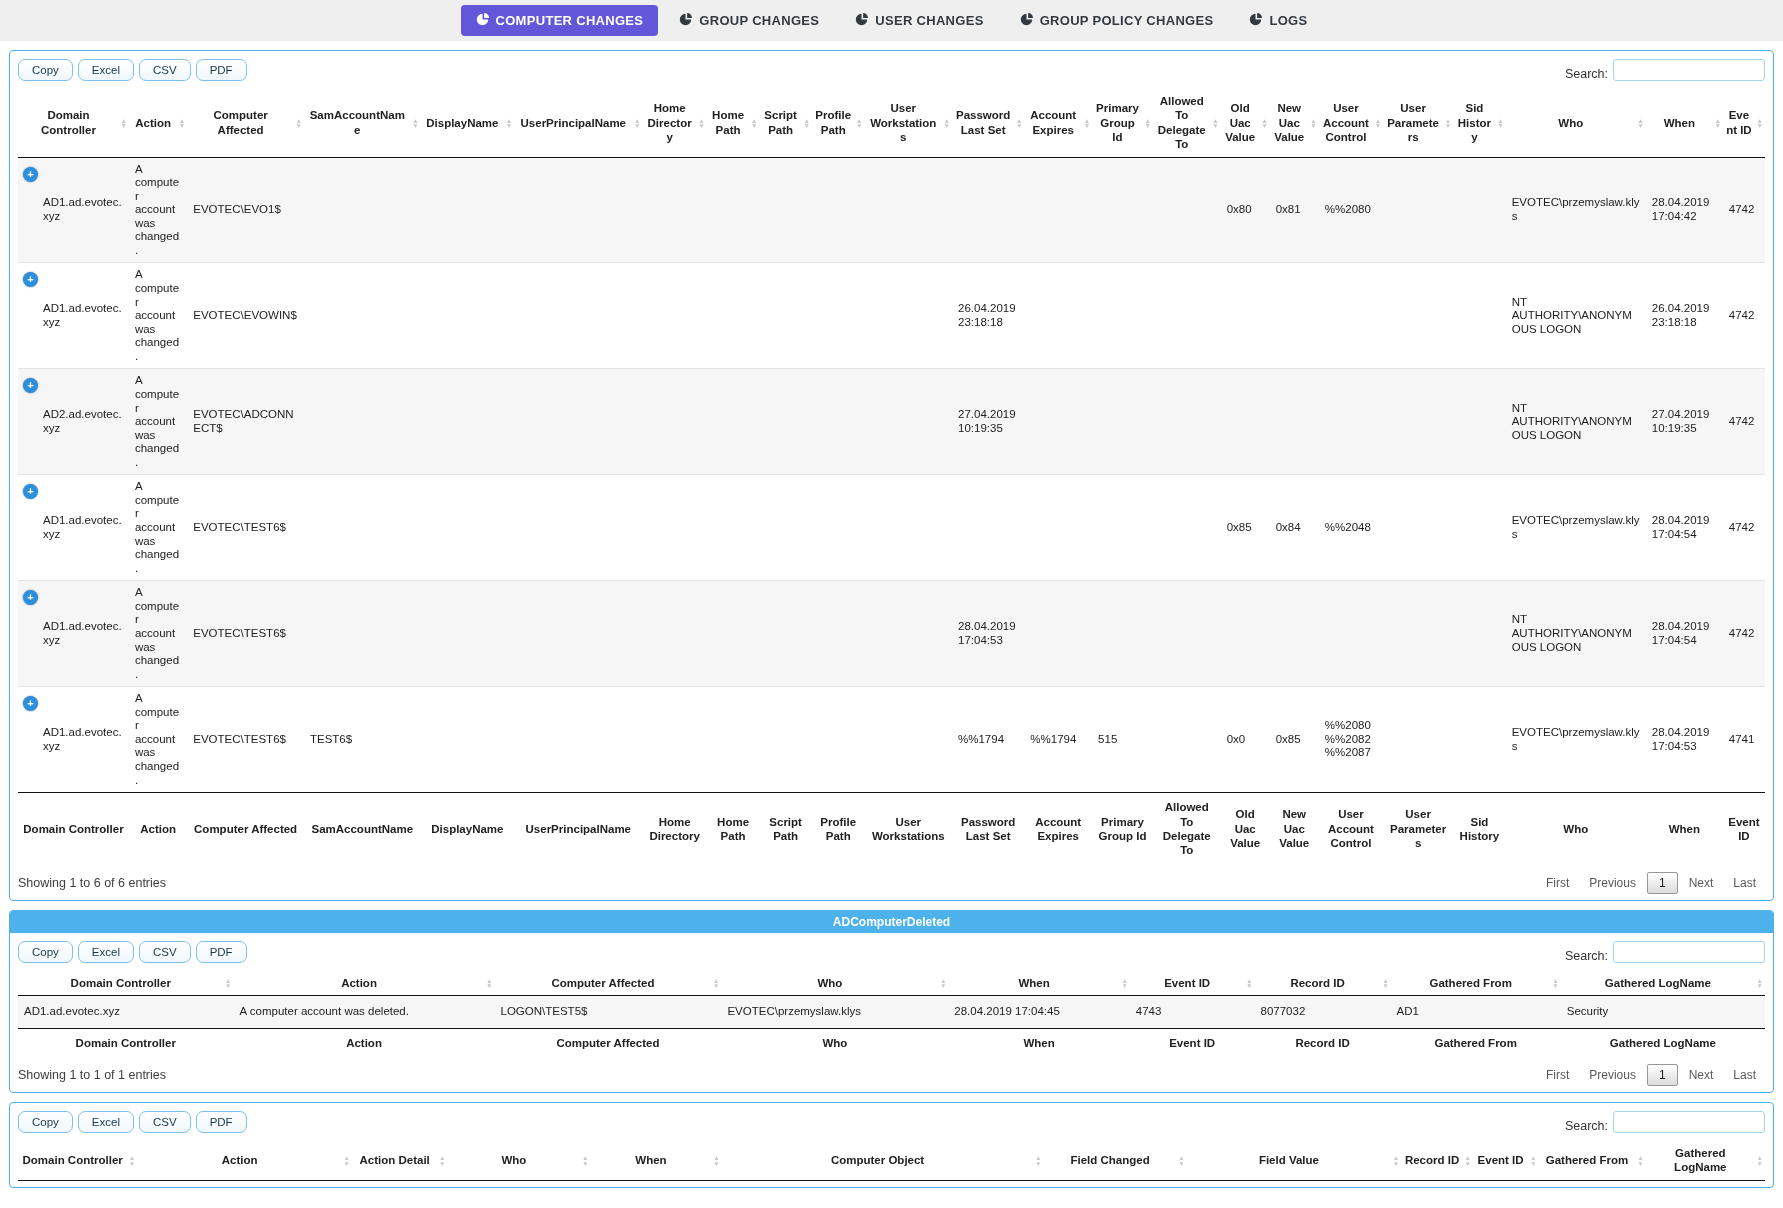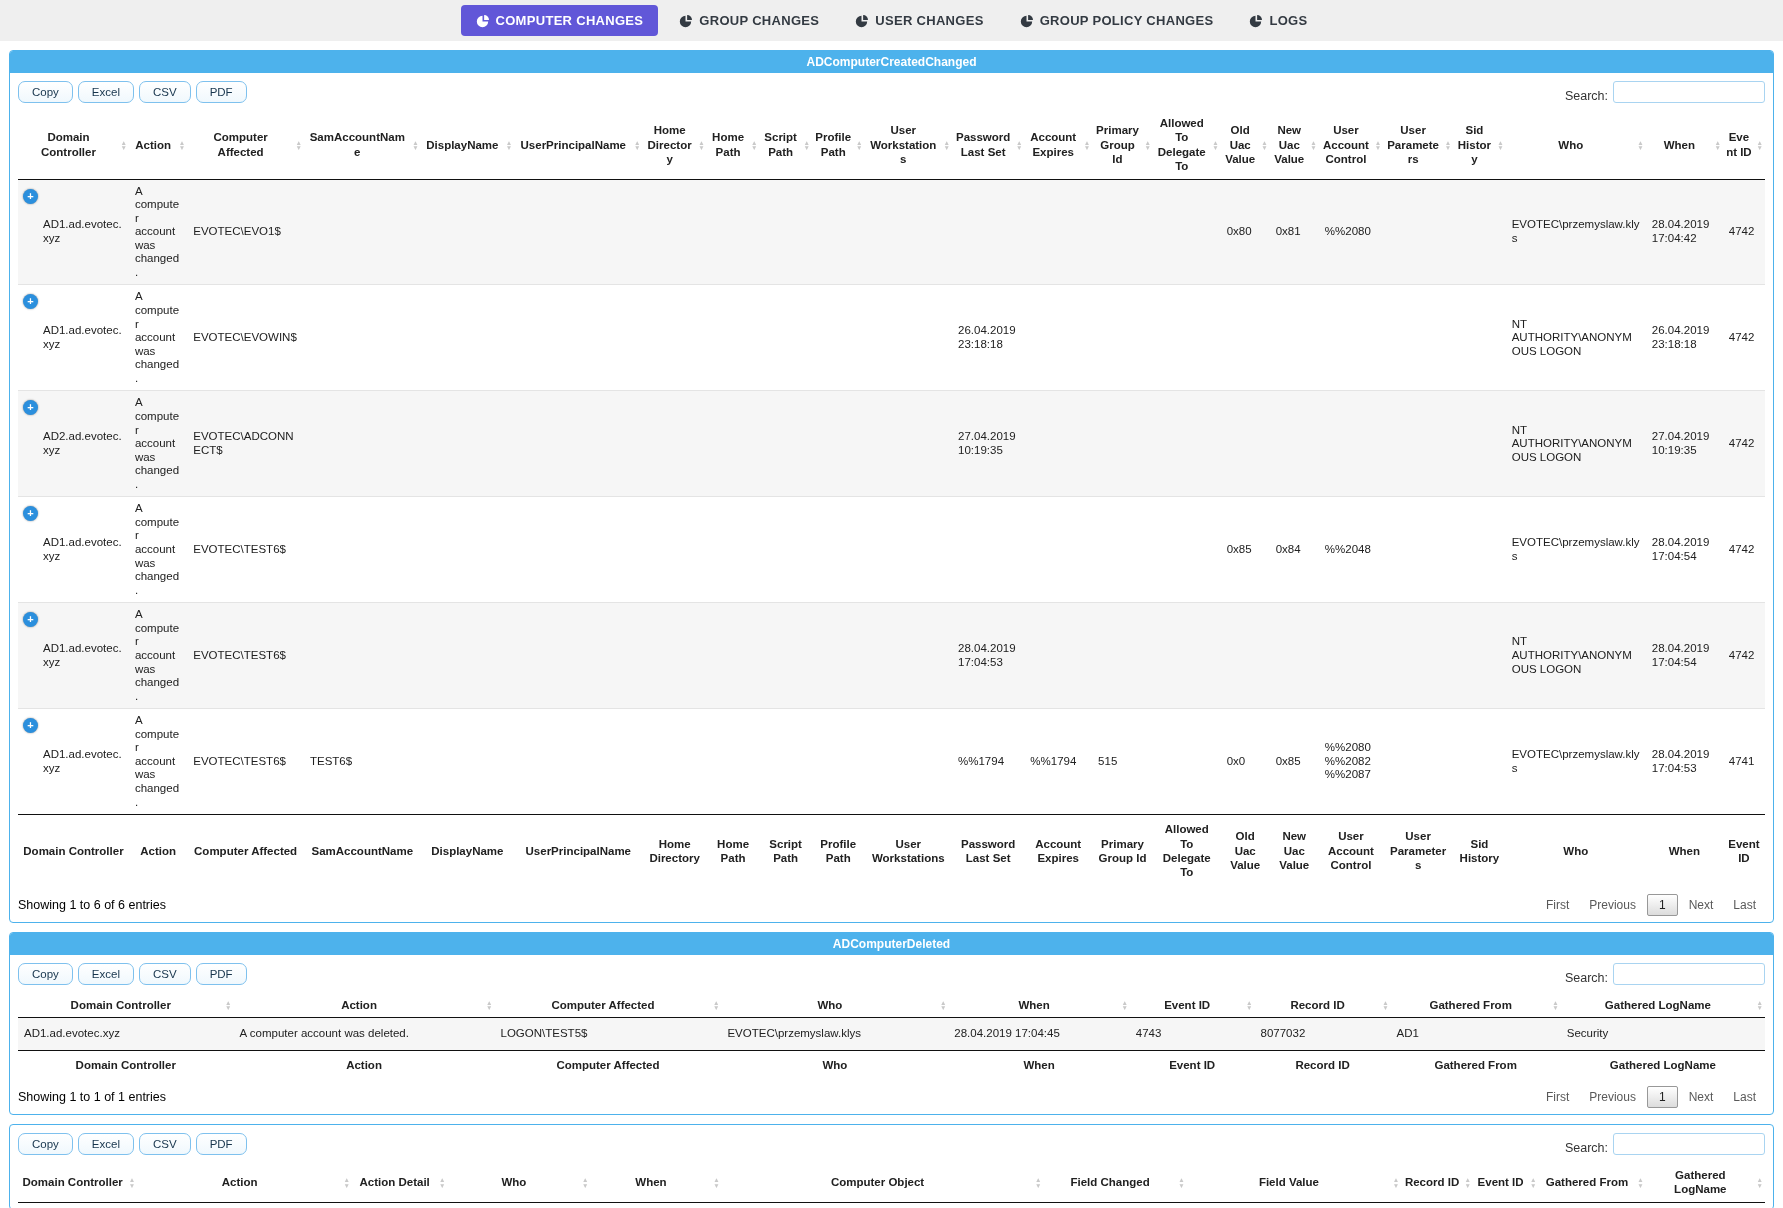--- a/index.html
+++ b/index.html
@@ -1,21 +1,21 @@
 <!DOCTYPE html>
 <html style="--accent: #6157d8; --blue: #4db2ec; --btn-border: #7ec1ee;"><head>
 <meta charset="utf-8">
 <style>
   *{box-sizing:border-box;margin:0;padding:0}
   html,body{background:#fff}
   body{font-family:"Liberation Sans",sans-serif;color:#212121;width:1783px}
 
   
   .tab-strip{background:#efefef;display:flex;justify-content:center;align-items:center;gap:6px;padding:5px 8px}
-  .tab{display:flex;align-items:flex-end;gap:7px;padding:8px 15px;border-radius:4px;font-size:13px;font-weight:bold;color:#333a42;cursor:pointer;letter-spacing:.3px;white-space:nowrap}
+  .tab{display:flex;align-items:flex-start;gap:7px;padding:8px 15px;border-radius:4px;font-size:13px;font-weight:bold;color:#333a42;cursor:pointer;letter-spacing:.3px;white-space:nowrap}
   .tab.active{background:var(--accent,#6157d8);color:#fff}
   .tab-icon{display:flex;align-items:center}
 
   
   .panel{border:1px solid var(--blue,#4db2ec);border-radius:4px;margin:9px;overflow:hidden}
   .panel-header{background:var(--blue,#4db2ec);color:#fff;font-weight:bold;font-size:12px;text-align:center;padding:4px 0}
   .panel-body{padding:8px 8px 6px}
 
   .toolbar{display:flex;justify-content:space-between;align-items:center;margin-bottom:8px}
   .btn-group{display:flex;gap:5px}
@@ -31,21 +31,21 @@
   table.dt tbody td{padding:5px 6px;vertical-align:middle;line-height:1.18;word-wrap:break-word;overflow-wrap:break-word;border-top:1px solid #e4e4e4}
   table.dt tbody tr:first-child td{border-top:none}
   table.dt tbody tr:nth-child(odd){background:#f6f6f6}
   table.dt tfoot th{font-weight:bold;text-align:center;vertical-align:middle;padding:7px 4px;border-top:1px solid #111;line-height:1.25;word-wrap:break-word}
   td.ctl{position:relative;padding-left:25px !important}
   .expander{position:absolute;left:5px;top:9px;width:15px;height:15px;border-radius:50%;background:#2b8fdd;color:#fff;font-size:11px;font-weight:bold;display:flex;align-items:center;justify-content:center;box-shadow:0 0 2px rgba(0,0,0,.45);cursor:pointer}
   .panel[data-section="1"] table.dt tbody td,
   .panel[data-section="2"] table.dt tbody td{padding-top:9px;padding-bottom:9px}
 
   .table-footer{display:flex;justify-content:space-between;align-items:center;padding-top:7px}
-  .info{font-size:12.5px;color:#000000}
+  .info{font-size:12.5px;color:#404040}
   .pager{display:flex;align-items:center;gap:2px;font-size:12px;color:#595959}
   .pg{padding:4px 9px;cursor:pointer}
   .pg.current{border:1px solid #989898;background:linear-gradient(#fff,#dcdcdc);border-radius:2px;color:#222;padding:3px 11px}
 </style>
 </head>
 <body>
 
 <div class="tab-strip">
     <div class="tab active">
       <span class="tab-icon">
@@ -88,21 +88,20 @@
         <svg width="13" height="13" viewBox="0 0 16 16">
           <path d="M8 8 L8 1 A7 7 0 1 0 15 8 Z" fill="#333a42"></path>
           <path d="M10 6 L10 0 A6 6 0 0 1 16 6 Z" fill="#333a42"></path>
         </svg>
       </span>
       <span class="tab-label">LOGS</span>
     </div>
   </div>
 
 <section class="panel" data-section="0">
-  <div class="panel-header">ADComputerCreatedChanged</div>
   <div class="panel-body">
     <div class="toolbar">
       <div class="btn-group">
           <button class="dt-btn">Copy</button>
           <button class="dt-btn">Excel</button>
           <button class="dt-btn">CSV</button>
           <button class="dt-btn">PDF</button>
         </div>
       <div class="search-box">
         <label>Search:</label>

